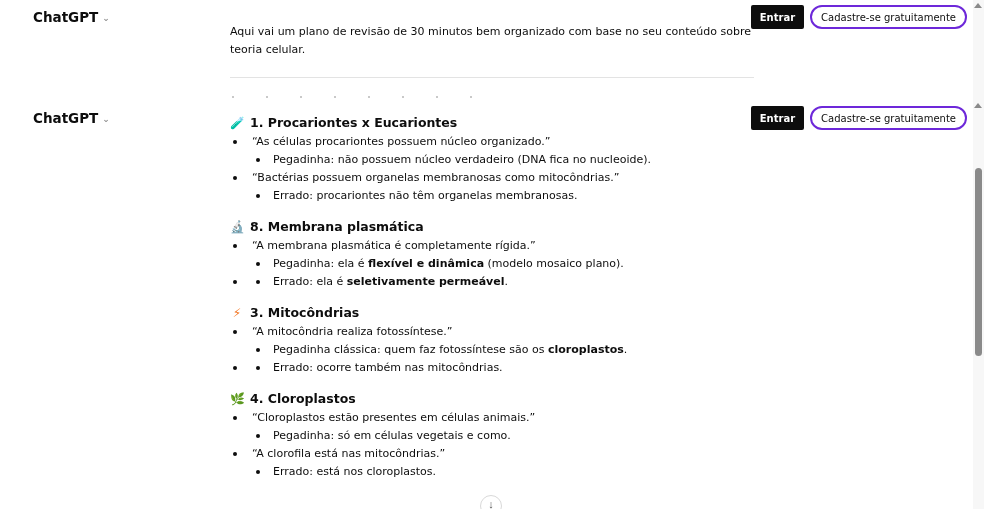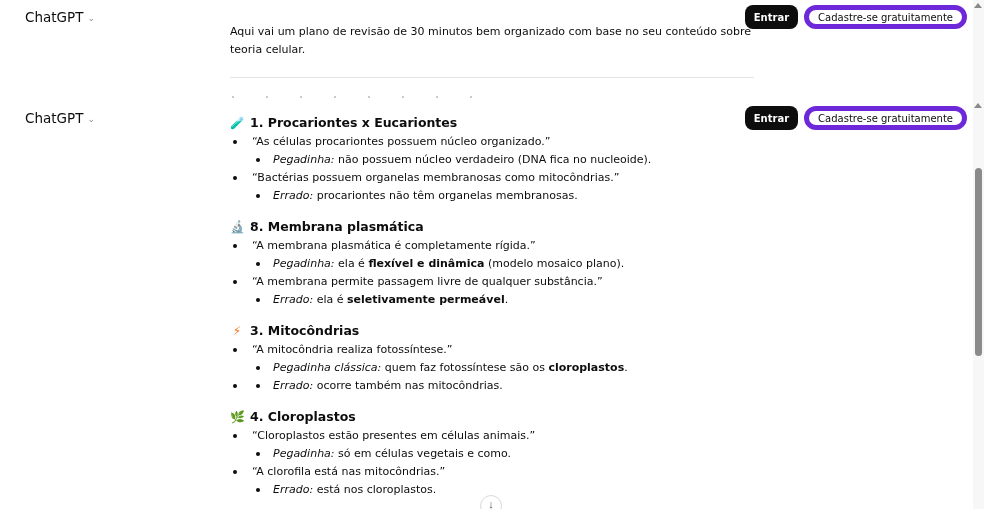--- a/index.html
+++ b/index.html
@@ -3,30 +3,30 @@
   <meta charset="utf-8">
   <style>
     * { box-sizing: border-box; margin: 0; padding: 0; }
     html, body { width: 984px; height: 509px; overflow: hidden; background: #ffffff; }
     body { font-family: "DejaVu Sans", "Liberation Sans", sans-serif; color: #0d0d0d; position: relative; }
 
     .frame { position: absolute; left: 0; width: 984px; background: #fff; overflow: hidden; }
     .frame-top { top: 0; height: 100px; }
     .frame-bottom { top: 100px; height: 409px; }
 
-    .brand { position: absolute; left: 25px; font-size: 13.5px; font-weight: 400; color: #0d0d0d; display: flex; align-items: center; gap: 4px; }
+    .brand { position: absolute; left: 33px; font-size: 13.5px; font-weight: 700; color: #0d0d0d; display: flex; align-items: center; gap: 4px; }
     .frame-top .brand { top: 9px; }
     .frame-bottom .brand { top: 10px; }
     .brand .chev { font-size: 9px; color: #8f8f8f; transform: translateY(1px); }
 
     .auth { position: absolute; right: 17px; display: flex; gap: 6px; align-items: center; }
     .frame-top .auth { top: 5px; }
     .frame-bottom .auth { top: 6px; }
-    .btn-login { background: #0d0d0d; color: #fff; font-size: 10px; font-weight: 700; border-radius: 8px; height: 24px; padding: 0 9px; display: flex; align-items: center; border: none; font-family: inherit; }
-    .btn-signup { background: #fff; color: #0d0d0d; font-size: 10px; border: 5px solid #6d28d9; border-radius: 14px; height: 24px; padding: 0 9px; display: flex; align-items: center; font-family: inherit; }
+    .btn-login { background: #0d0d0d; color: #fff; font-size: 10px; font-weight: 700; border-radius: 2px; height: 24px; padding: 0 9px; display: flex; align-items: center; border: none; font-family: inherit; }
+    .btn-signup { background: #fff; color: #0d0d0d; font-size: 10px; border: 2px solid #6d28d9; border-radius: 14px; height: 24px; padding: 0 9px; display: flex; align-items: center; font-family: inherit; }
 
     .scroll-track { position: absolute; right: 0; top: 0; width: 11px; height: 100%; background: #f7f7f7; }
     .scroll-arrow-up { position: absolute; right: 2px; top: 3px; width: 0; height: 0; border-left: 4px solid transparent; border-right: 4px solid transparent; border-bottom: 5px solid #8a8a8a; }
     .scroll-thumb { position: absolute; right: 2px; width: 7px; background: #8a8a8a; border-radius: 4px; }
 
     .content { position: absolute; left: 230px; width: 525px; font-size: 11px; line-height: 18px; color: #0d0d0d; }
     .intro { top: 23px; }
     .intro b { font-weight: 400; }
     .divider { position: absolute; left: 230px; top: 77px; width: 524px; height: 1px; background: #e3e3e3; }
     .cut-text { position: absolute; left: 232px; top: 96px; width: 300px; height: 4px; overflow: hidden; }
@@ -35,21 +35,21 @@
     .sections { position: absolute; left: 230px; top: 14px; width: 560px; font-size: 11px; color: #0d0d0d; }
     .section { margin-bottom: 13px; }
     .section h3 { font-size: 12.5px; font-weight: 700; line-height: 18px; display: flex; align-items: center; gap: 6px; margin-bottom: 1px; }
     .section h3 .emoji { font-size: 12px; width: 14px; display: inline-block; text-align: center; }
     ul.lvl1 { list-style: none; }
     ul.lvl1 > li { position: relative; padding-left: 22px; line-height: 18px; }
     ul.lvl1 > li::before { content: ""; position: absolute; left: 3px; top: 7px; width: 4px; height: 4px; border-radius: 50%; background: #0d0d0d; }
     ul.lvl2 { list-style: none; }
     ul.lvl2 > li { position: relative; padding-left: 21px; line-height: 18px; }
     ul.lvl2 > li::before { content: ""; position: absolute; left: 4px; top: 7px; width: 4px; height: 4px; border-radius: 50%; background: #0d0d0d; }
-    .lbl { font-style: italic; }
+    .lbl { }
     .strong { font-weight: 700; }
 
     .scroll-down-btn { position: absolute; left: 480px; top: 395px; width: 22px; height: 22px; border-radius: 50%; border: 1px solid #d9d9d9; background: #fff; display: flex; align-items: flex-start; justify-content: center; font-size: 11px; color: #555; padding-top: 2px; }
   </style>
 </head>
 <body>
 
 <div class="frame frame-top">
   <div class="brand">
     <span>ChatGPT</span>
@@ -110,21 +110,20 @@
         <span>8. Membrana plasmática</span>
       </h3>
       <ul class="lvl1">
         <li>
           <span>“A membrana plasmática é completamente rígida.”</span>
           <ul class="lvl2">
               <li><span class="lbl">Pegadinha:</span><span> ela é </span><span class="strong">flexível e dinâmica</span><span> (modelo mosaico plano).</span></li>
             </ul>
         </li>
         <li>
-          <span>“A membrana permite passagem livre de qualquer substância.”</span>
           <ul class="lvl2">
               <li><span class="lbl">Errado:</span><span> ela é </span><span class="strong">seletivamente permeável</span><span>.</span></li>
             </ul>
         </li>
       </ul>
     </div>
 
     <div class="section">
       <h3>
         <span class="emoji" style="color:#f2711c;">⚡</span>

